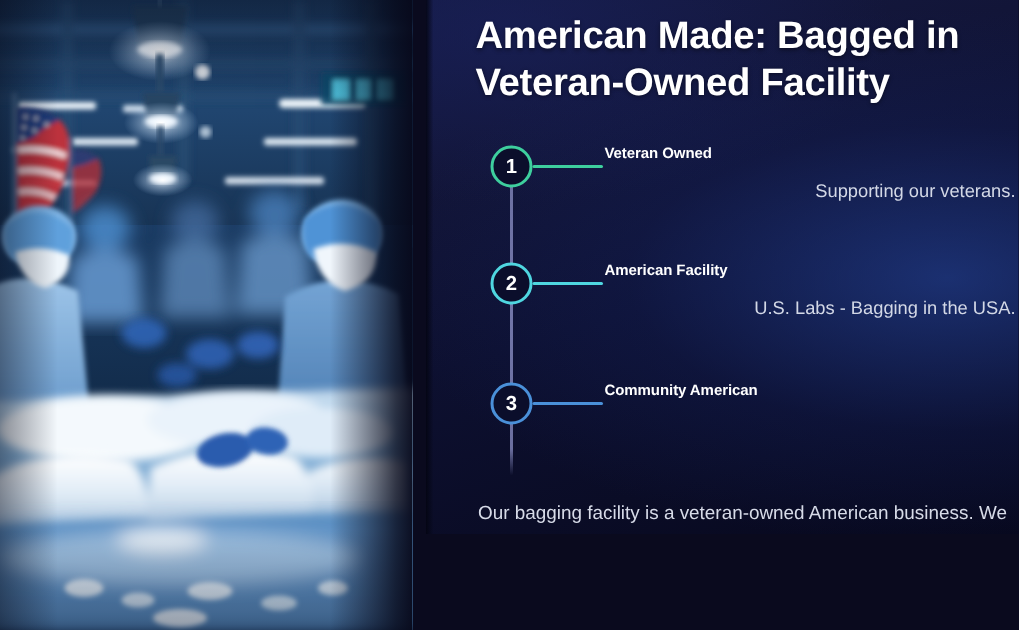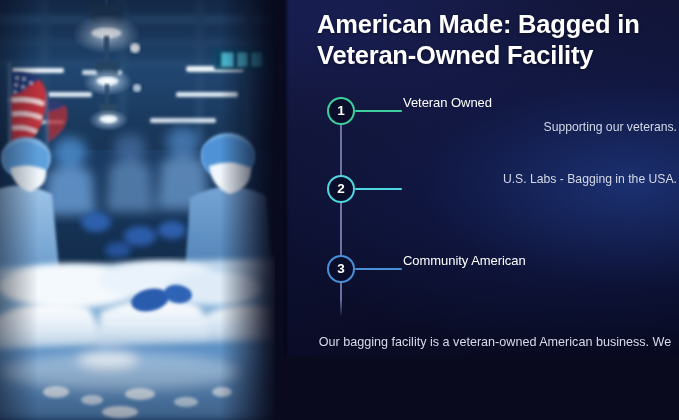--- a/index.html
+++ b/index.html
@@ -75,21 +75,21 @@
 
   .connector{
     position:absolute;left:38px;top:13px;width:47px;height:2px;
     background:#3ecf9e;border-radius:1px;
   }
   .step-2 .connector{background:#4fd6e0;}
   .step-3 .connector{background:#4a90d9;}
 
   .step-body{position:absolute;left:86px;top:-4px;width:274px;}
   .step-title{
-    color:#ffffff;font-size:13px;font-weight:normal;line-height:19px;
+    color:#ffffff;font-size:10px;font-weight:bold;line-height:19px;
     letter-spacing:-.05px;margin:0 0 7px 0;
   }
   .step-desc{
     color:#d3d8e6;font-size:12.2px;font-weight:normal;line-height:16px;margin:0;text-align:right;
   }
 
   .footnote{
     position:absolute;left:33px;top:331px;width:356px;
     color:#d7dbe8;font-size:12.6px;line-height:22px;margin:0;text-align:center;
   }
@@ -314,20 +314,21 @@
         <div class="step-body">
           <p class="step-title">Veteran Owned</p>
           <p class="step-desc">Supporting our veterans.</p>
         </div>
       </div>
 
       <div class="step step-2">
         <div class="bullet">2</div>
         <div class="connector"></div>
         <div class="step-body">
+          <p class="step-title">American Facility</p>
           <p class="step-desc">U.S. Labs - Bagging in the USA.</p>
         </div>
       </div>
 
       <div class="step step-3">
         <div class="bullet">3</div>
         <div class="connector"></div>
         <div class="step-body">
           <p class="step-title">Community American</p>
         </div>

